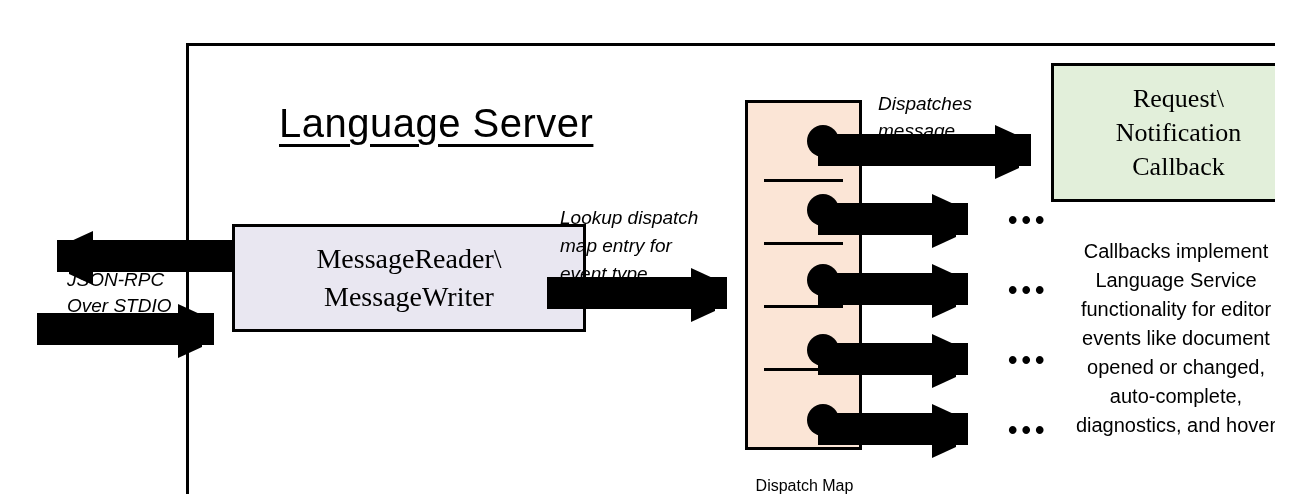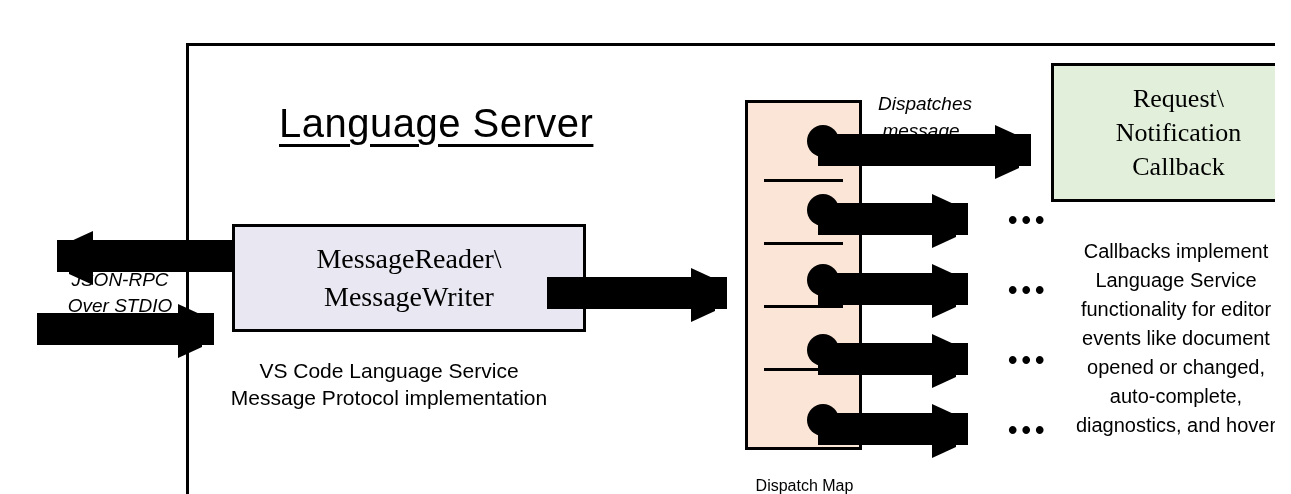--- a/index.html
+++ b/index.html
@@ -85,21 +85,21 @@
   .dispatch-caption {
     left: 655px; top: 424px;
     width: 235px;
     font-size: 16px;
     line-height: 27px;
   }
 
   .flow-label {
     position: absolute;
     font-style: italic;
-    text-align: center;
+    text-align: left;
     white-space: pre-line;
     z-index: 3;
   }
   .io-label     { left: 19px;  top: 219px; width: 138px; font-size: 19px; line-height: 26px; }
   .lookup-label { left: 512px; top: 156px; width: 188px; font-size: 19px; line-height: 28px; }
   .dispatches-label { left: 830px; top: 42px; width: 118px; font-size: 19px; line-height: 27px; }
 
   
   .dispatch-map {
     position: absolute;
@@ -154,38 +154,39 @@
 <div class="canvas">
 
   <div class="outer-rect"></div>
 
   <div class="title">Language Server</div>
 
   <div class="box reader-box">
     <span>MessageReader\
 MessageWriter</span>
   </div>
-  <div class="caption reader-caption">VS Code Language Service
-Message Protocol implementation</div>
 
   <div class="arrow left" style="left:5px; top:210px; width:195px;">
     <div class="shaft"></div>
     <div class="head"></div>
   </div>
   <div class="arrow right" style="left:5px; top:283px; width:197px;">
     <div class="shaft"></div>
     <div class="head"></div>
   </div>
   <div class="flow-label io-label">JSON-RPC
 Over STDIO</div>
 
   <div class="arrow right" style="left:515px; top:247px; width:200px;">
     <div class="shaft"></div>
     <div class="head"></div>
   </div>
+  <div class="flow-label lookup-label">Lookup dispatch
+map entry for
+event type</div>
 
   <div class="dispatch-map">
     <div class="dispatch-cell"></div>
     <div class="dispatch-cell"></div>
     <div class="dispatch-cell"></div>
     <div class="dispatch-cell"></div>
     <div class="dispatch-cell"></div>
   </div>
 
   <div class="dot" style="left:775px; top:93px;"></div>

